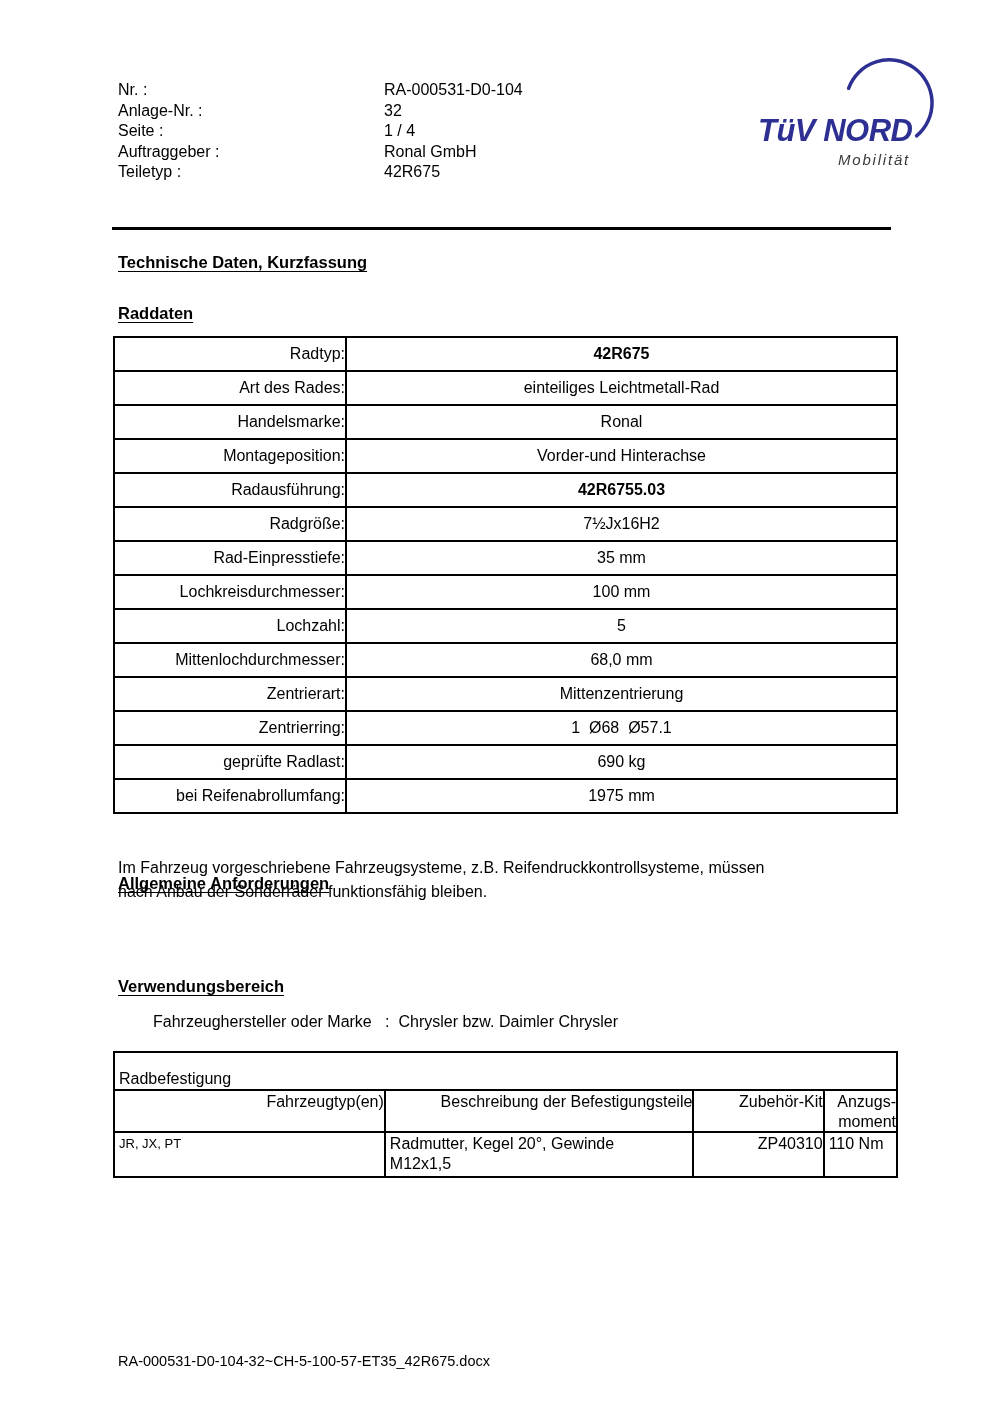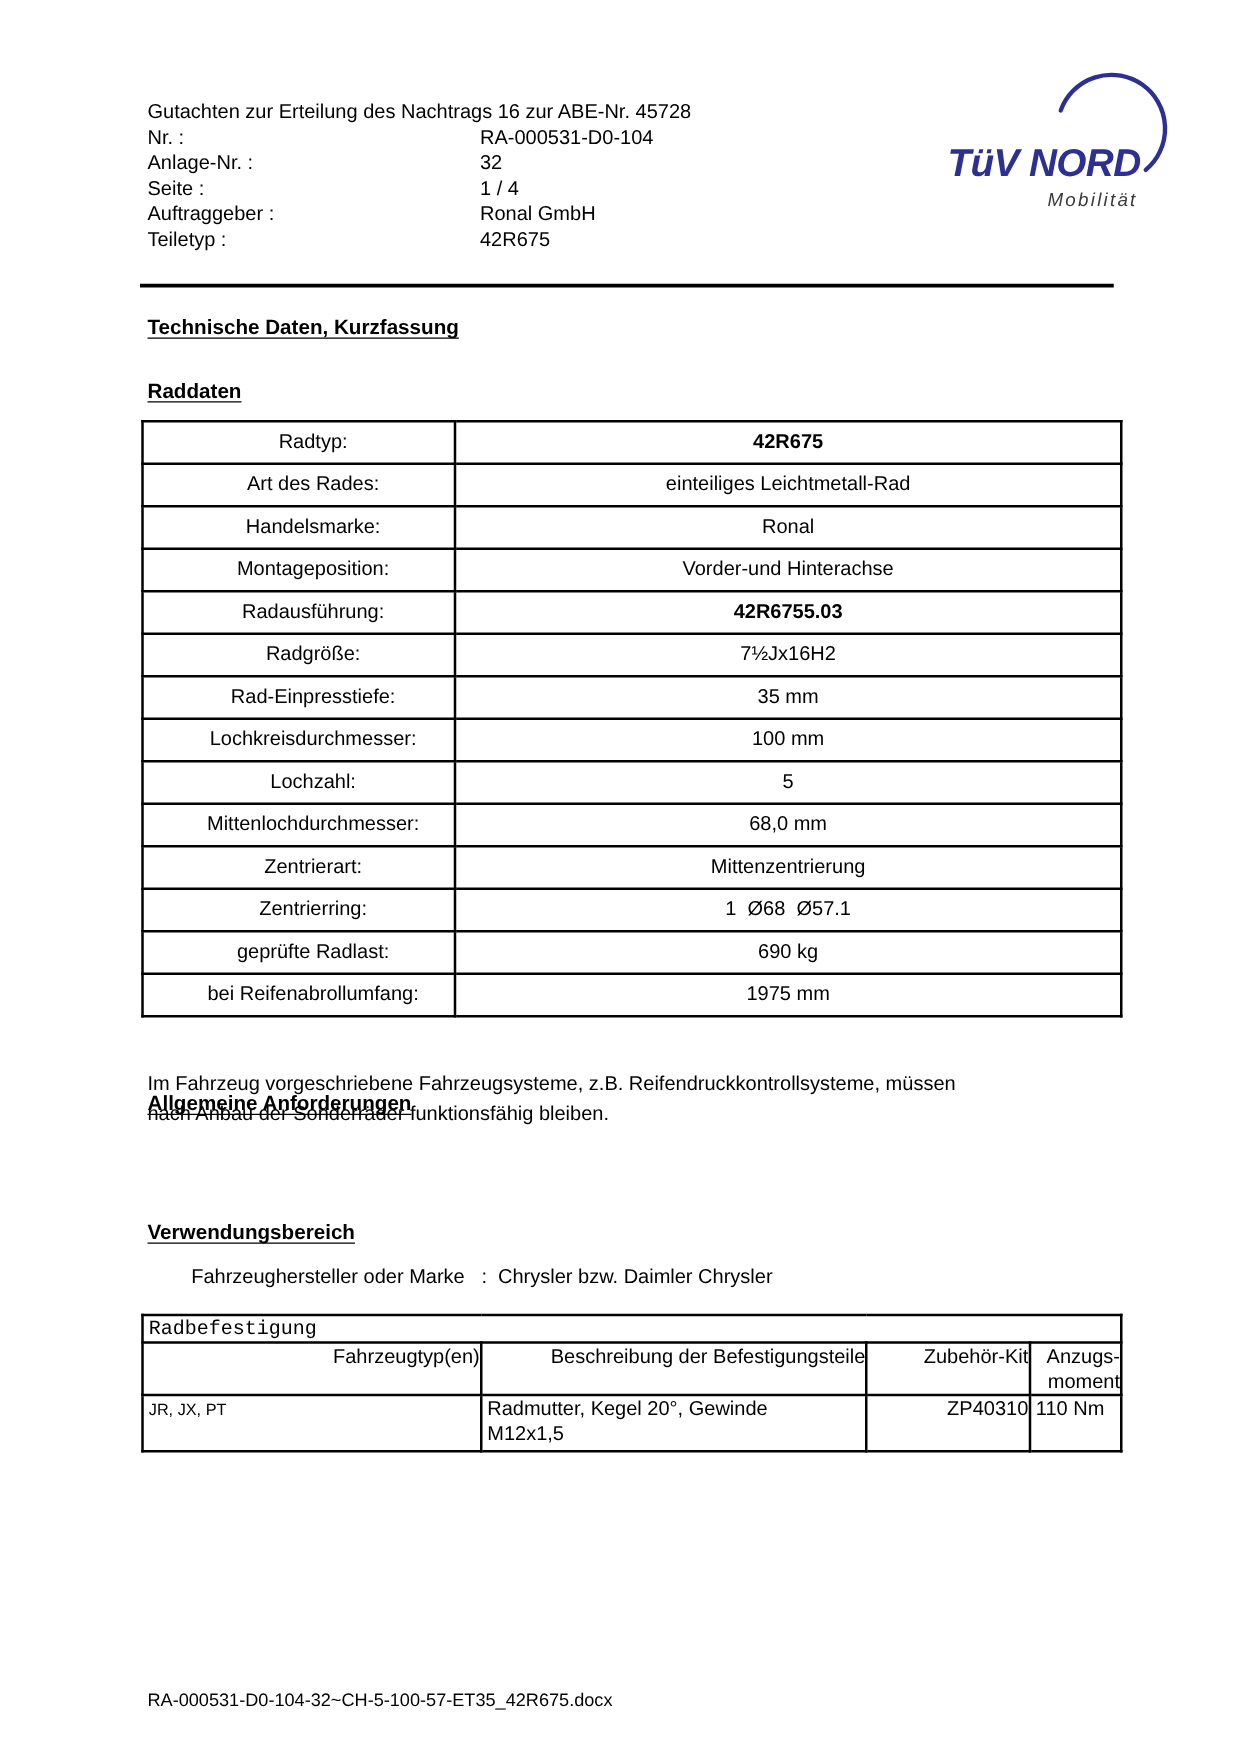--- a/index.html
+++ b/index.html
@@ -34,50 +34,49 @@
   .h-tech { left: 118px; top: 253px; }
   .h-rad  { left: 118px; top: 284px; margin-top: 20px; }
   .h-allg { left: 118px; top: 874px; }
   .h-verw { left: 118px; top: 977px; }
 
   
   .t1 { left: 113px; top: 336px; width: 785px; }
   table { border-collapse: collapse; width: 100%; table-layout: fixed; }
   td, th { border: 2px solid #000; font-size: 16px; font-weight: normal; }
   .t1 td { height: 30px; }
-  .t1 .label-cell { width: 225px; text-align: center; padding: 0 0 0 23px; }
+  .t1 .label-cell { width: 225px; text-align: right; padding: 0 0 0 5px; }
   .t1 .value-cell { text-align: center; white-space: pre; }
   .t1 .bold { font-weight: bold; }
 
   
   .body-text { font-size: 16px; line-height: 24px; }
   .p-allg { left: 118px; top: 856px; width: 780px; white-space: pre-line; }
   .p-verw { left: 121px; top: 1010px; white-space: pre; margin-left: 32px; }
 
   
   .t2 { left: 113px; top: 1051px; width: 785px; }
   .t2 .c1 { width: 266px; }
   .t2 .c2 { width: 303px; }
   .t2 .c3 { width: 128px; }
   .t2 .c4 { width: 72px; }
-  .t2 .title-cell { height: 19px; text-align: left; padding: 0 0 0 4px; font-family: Liberation Mono, monospace; }
+  .t2 .title-cell { height: 19px; text-align: left; padding: 16px 0 0 4px; }
   .t2 th { text-align: right; vertical-align: top; padding: 1px 0 0 4px; height: 38px; line-height: 19.5px; white-space: pre-line; }
   .t2 td { vertical-align: top; padding: 1px 0 0 4px; height: 42px; line-height: 20px; }
   .t2 .typ-cell { font-size: 13px; }
   .t2 .beschr-cell { white-space: pre-line; }
   .t2 .kit-cell { text-align: right; }
 
   
   .footer { left: 118px; top: 1353px; font-size: 14.5px; white-space: nowrap; }
 </style>
 </head>
 <body>
 
 <div class="abs hdr">
-  <div class="hdr-title">Gutachten zur Erteilung des Nachtrags 16 zur ABE-Nr. 45728</div>
   <div>
       <div class="hdr-row">
         <span class="hdr-label">Nr. :</span>
         <span class="hdr-value">RA-000531-D0-104</span>
       </div>
       <div class="hdr-row">
         <span class="hdr-label">Anlage-Nr. :</span>
         <span class="hdr-value">32</span>
       </div>
       <div class="hdr-row">

